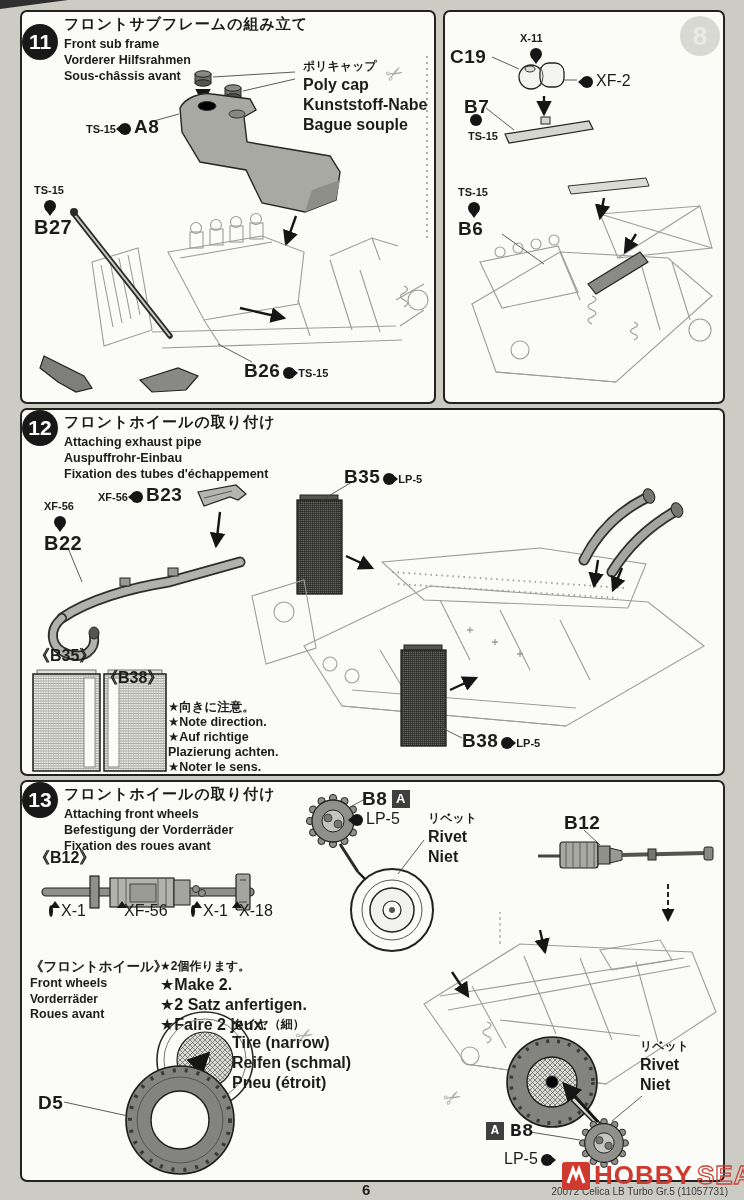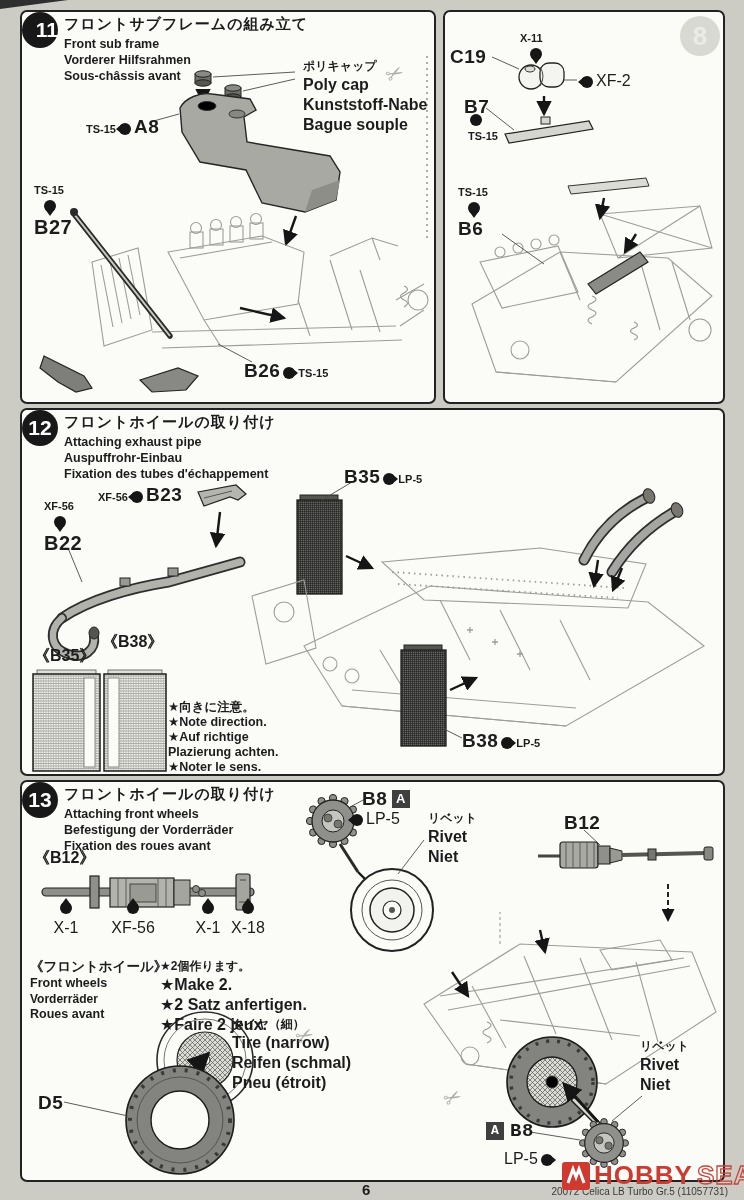--- a/index.html
+++ b/index.html
@@ -23,21 +23,21 @@
   .md{font-size:16px;font-weight:normal;}
   .dot{display:inline-block;width:12px;height:12px;background:#161616;border-radius:50%;
        position:relative;vertical-align:middle;margin:0 3px;}
   .dot::after{content:"";position:absolute;width:0;height:0;border:5px solid transparent;}
   .stem-l::after{left:-8px;top:1px;border-right:6px solid #161616;}
   .stem-r::after{right:-8px;top:1px;border-left:6px solid #161616;}
   .stem-d::after{left:1px;bottom:-9px;border-top:7px solid #161616;}
   .stem-u::after{left:1px;top:-9px;border-bottom:7px solid #161616;}
   .stack{display:flex;flex-direction:column;align-items:flex-start;gap:4px;}
   .stack .dot{margin-left:10px;}
-  .stack-c{display:flex;flex-direction:column;align-items:center;gap:5px;}
+  .stack-c{display:flex;align-items:center;gap:5px;}
   .note .ln{font-size:12.5px;font-weight:600;line-height:1.2;}
   .abadge{display:inline-block;width:18px;height:18px;background:#3f3f3f;color:#fff;font-weight:bold;
           font-size:13px;text-align:center;line-height:18px;vertical-align:2px;}
   .tool{position:absolute;z-index:3;color:#aeaeaa;font-size:21px;transform:rotate(-28deg);
         font-family:"DejaVu Sans",sans-serif;}
   .ghost8{position:absolute;z-index:3;width:40px;height:40px;border-radius:50%;background:#d9d9d3;
           color:#ebebe6;font-size:26px;font-weight:bold;display:flex;align-items:center;justify-content:center;}
   .hdrlbl{font-size:16px;font-weight:bold;}
   .pagenum{font-size:15px;font-weight:bold;}
   .product{font-size:10px;color:#3a3a3a;text-align:right;}
@@ -325,21 +325,21 @@
         <line x1="574" y1="1100" x2="600" y2="1126" stroke="#d8d8d3" stroke-width="3" stroke-linecap="round"></line>
         <circle cx="602" cy="1128" r="5.5" fill="#e8e8e3" stroke="#1d1d1d"></circle>
         <path d="M598,1122 L564,1084" stroke="#161616" stroke-width="3" marker-end="url(#ah)" fill="none"></path>
         <path d="M642,1096 L612,1121" class="leader"></path>
       </g>
       <use href="#gearDef" transform="translate(604,1143) scale(0.92)"></use>
       <path d="M530,1132 L580,1140" class="leader"></path>
     </g>
   </svg>
 
-  <div class="badge" style="left:22px;top:12px;justify-content:flex-end;">
+  <div class="badge" style="left:22px;top:24px;">
       <span>11</span>
     </div>
   <div class="lab titleblock" style="left:64px;top:15px;">
     <div class="ja">フロントサブフレームの組み立て</div>
     <div class="ln">Front sub frame</div>
     <div class="ln">Vorderer Hilfsrahmen</div>
     <div class="ln">Sous-châssis avant</div>
   </div>
   <div class="lab tb4" style="left:303px;top:58px;">
     <div class="ja">ポリキャップ</div>
@@ -399,21 +399,21 @@
     <span class="dot stem-d"></span>
     <span class="part xl">B22</span>
   </div>
   <div class="lab" style="left:344px;top:466px;">
     <span class="part">B35</span><span class="dot stem-r"></span><span class="pc">LP-5</span>
   </div>
   <div class="lab" style="left:462px;top:730px;">
     <span class="part">B38</span><span class="dot stem-r"></span><span class="pc">LP-5</span>
   </div>
   <div class="lab hdrlbl" style="left:34px;top:646px;">《B35》</div>
-  <div class="lab hdrlbl" style="left:102px;top:632px;text-align:right;">《B38》</div>
+  <div class="lab hdrlbl" style="left:102px;top:668px;text-align:right;">《B38》</div>
   <div class="lab note" style="left:168px;top:700px;">
     <div class="ln">★向きに注意。</div>
     <div class="ln">★Note direction.</div>
     <div class="ln">★Auf richtige</div>
     <div class="ln">Plazierung achten.</div>
     <div class="ln">★Noter le sens.</div>
   </div>
 
   <div class="badge" style="left:22px;top:782px;">
       <span>13</span>

